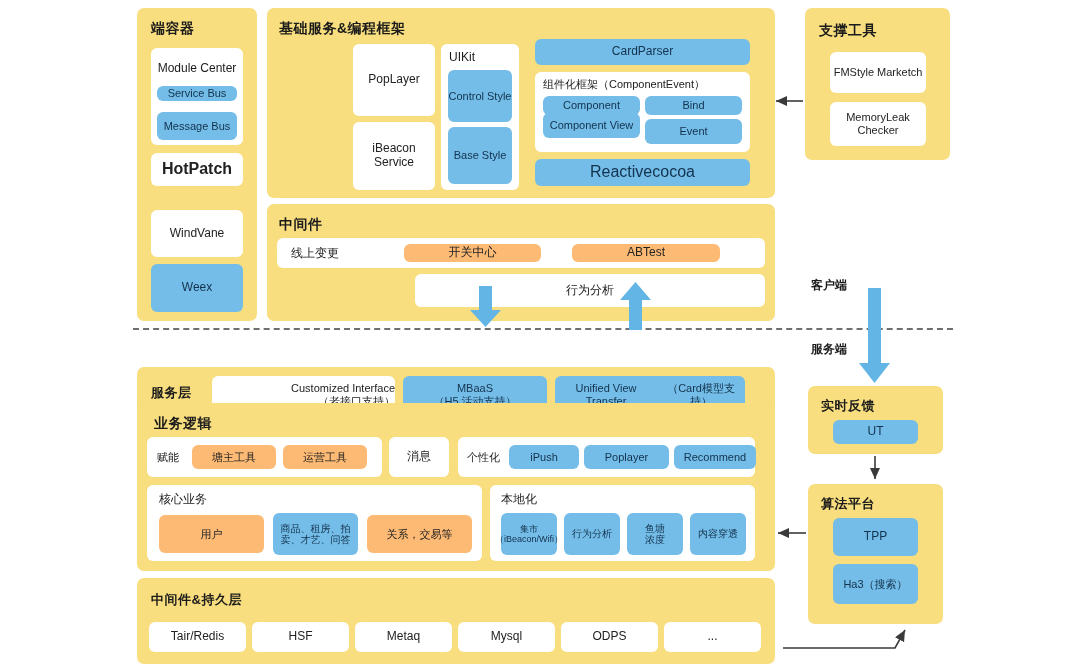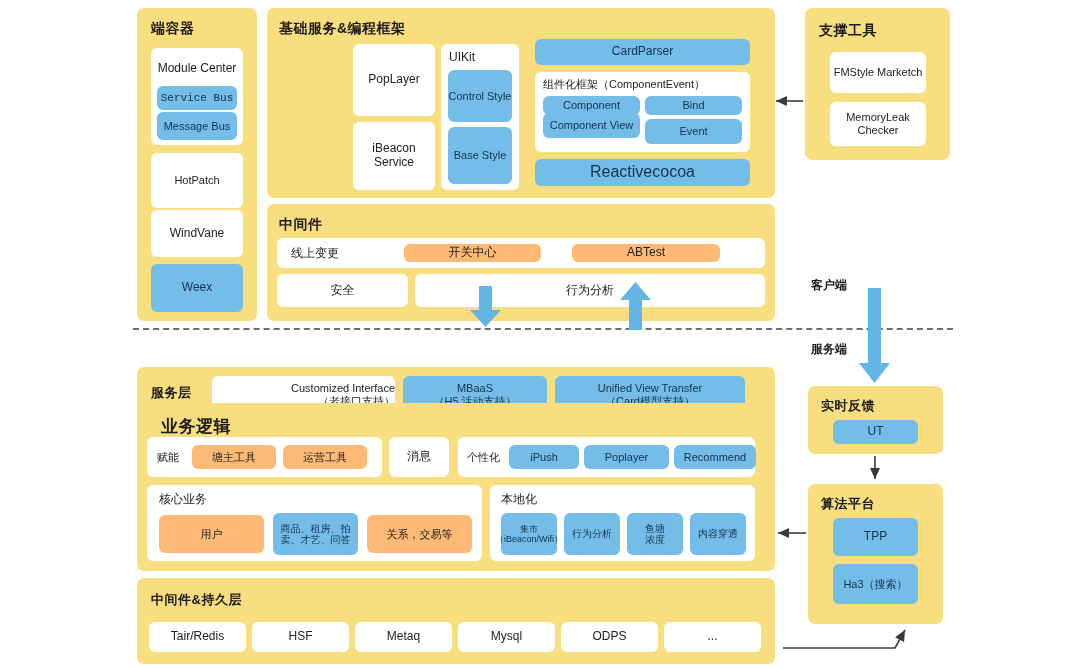--- a/index.html
+++ b/index.html
@@ -24,24 +24,24 @@
 </head>
 <body>
 
 <div id="canvas">
 
   <div class="panel" style="left:137px;top:8px;width:120px;height:313px;">
     <div class="panel-title" style="left:14px;top:12px;font-size:14px;">端容器</div>
 
     <div class="box white" style="left:14px;top:40px;width:92px;height:97px;border-radius:6px;"></div>
     <div class="lbl" style="left:14px;top:45px;width:92px;height:30px;justify-content:center;font-size:12px;text-align:center;">Module Center</div>
-    <div class="box blue" style="left:20px;top:78px;width:80px;height:24px;font-size:11px;font-family:Liberation Mono, monospace;">Service Bus</div>
+    <div class="box blue" style="left:20px;top:78px;width:80px;height:15px;font-size:11px;">Service Bus</div>
     <div class="box blue" style="left:20px;top:104px;width:80px;height:28px;font-size:11px;">Message Bus</div>
 
-    <div class="box white" style="left:14px;top:145px;width:92px;height:55px;font-size:11px;">HotPatch</div>
+    <div class="box white" style="left:14px;top:145px;width:92px;height:33px;font-size:16px;font-weight:bold;">HotPatch</div>
     <div class="box white" style="left:14px;top:202px;width:92px;height:47px;font-size:12px;">WindVane</div>
     <div class="box blue" style="left:14px;top:256px;width:92px;height:48px;font-size:12px;">Weex</div>
   </div>
 
   <div class="panel" style="left:267px;top:8px;width:508px;height:190px;">
     <div class="panel-title" style="left:12px;top:12px;font-size:14px;">基础服务&amp;编程框架</div>
 
     <div class="box white" style="left:86px;top:36px;width:82px;height:72px;font-size:12px;">PopLayer</div>
     <div class="box white" style="left:86px;top:114px;width:82px;height:68px;font-size:12px;">iBeacon Service</div>
 
@@ -63,21 +63,20 @@
   </div>
 
   <div class="panel" style="left:267px;top:204px;width:508px;height:117px;">
     <div class="panel-title" style="left:12px;top:12px;font-size:14px;">中间件</div>
 
     <div class="box white" style="left:10px;top:34px;width:488px;height:30px;"></div>
     <div class="lbl" style="left:24px;top:34px;height:30px;font-size:12px;">线上变更</div>
     <div class="box yellow" style="left:137px;top:40px;width:137px;height:18px;font-size:12px;">开关中心</div>
     <div class="box yellow" style="left:305px;top:40px;width:148px;height:18px;font-size:12px;">ABTest</div>
 
-    <div class="box white" style="left:10px;top:70px;width:131px;height:33px;font-size:12px;">安全</div>
     <div class="box white" style="left:148px;top:70px;width:350px;height:33px;font-size:12px;">行为分析</div>
   </div>
 
   <div class="panel" style="left:805px;top:8px;width:145px;height:152px;">
     <div class="panel-title" style="left:14px;top:14px;font-size:14px;">支撑工具</div>
     <div class="box white" style="left:25px;top:44px;width:96px;height:41px;font-size:11px;">FMStyle Marketch</div>
     <div class="box white" style="left:25px;top:94px;width:96px;height:44px;font-size:11px;">MemoryLeak Checker</div>
   </div>
 
   <div class="side-label" style="left:811px;top:277px;">客户端</div>
@@ -88,28 +87,28 @@
     <div class="panel-title" style="left:14px;top:17px;font-size:13px;">服务层</div>
 
     <div class="box white" style="left:75px;top:9px;width:183px;height:37px;flex-direction:column;font-size:11px;align-items:flex-end;">
       <span>Customized Interface</span>
       <span>（老接口支持）</span>
     </div>
     <div class="box blue" style="left:266px;top:9px;width:144px;height:37px;flex-direction:column;font-size:11px;">
       <span>MBaaS</span>
       <span>（H5,活动支持）</span>
     </div>
-    <div class="box blue" style="left:418px;top:9px;width:190px;height:37px;flex-direction:column;font-size:11px;">
+    <div class="box blue" style="left:418px;top:9px;width:190px;height:37px;flex-direction:row;font-size:11px;">
       <span>Unified View Transfer</span>
       <span>（Card模型支持）</span>
     </div>
   </div>
 
   <div class="panel" style="left:137px;top:403px;width:638px;height:168px;">
-    <div class="panel-title" style="left:24px;top:12px;font-size:17px;">业务逻辑</div>
+    <div class="panel-title" style="left:17px;top:12px;font-size:14px;">业务逻辑</div>
 
     <div class="box white" style="left:10px;top:34px;width:235px;height:40px;"></div>
     <div class="lbl" style="left:20px;top:34px;height:40px;font-size:11px;">赋能</div>
     <div class="box yellow" style="left:55px;top:42px;width:84px;height:24px;font-size:11px;">塘主工具</div>
     <div class="box yellow" style="left:146px;top:42px;width:84px;height:24px;font-size:11px;">运营工具</div>
 
     <div class="box white" style="left:252px;top:34px;width:60px;height:40px;font-size:12px;">消息</div>
 
     <div class="box white" style="left:321px;top:34px;width:297px;height:40px;"></div>
     <div class="lbl" style="left:330px;top:34px;height:40px;font-size:11px;">个性化</div>

